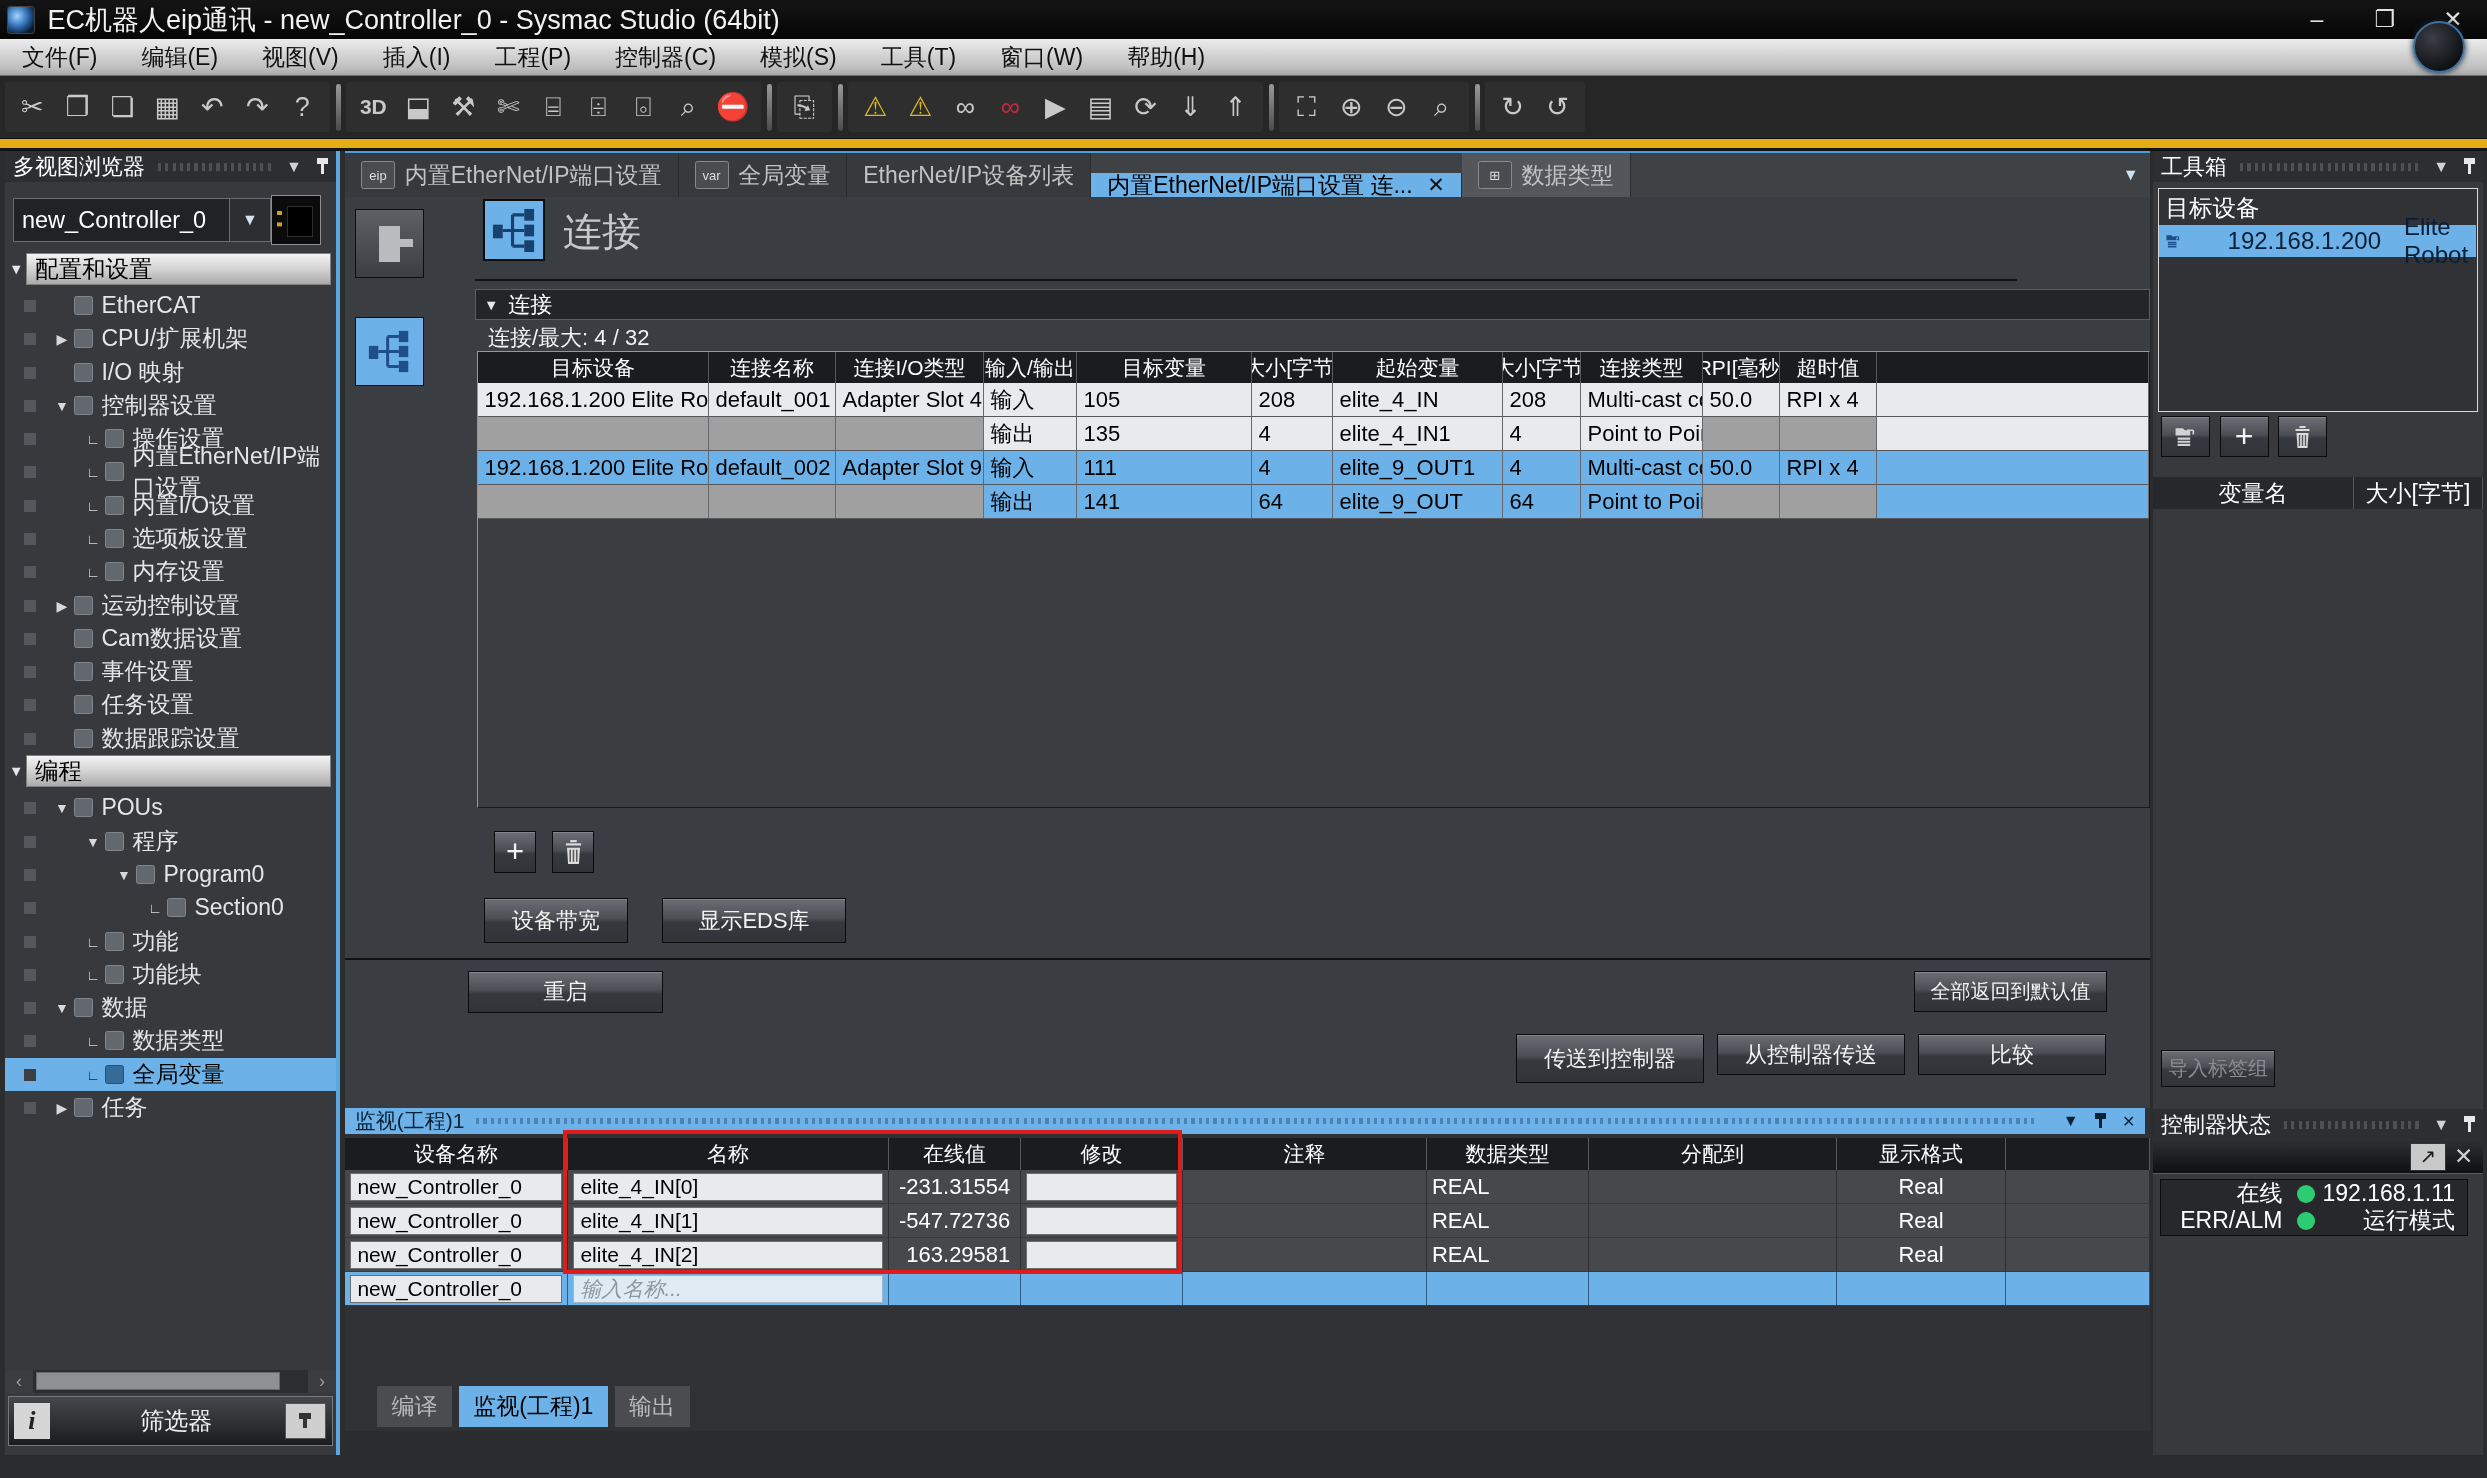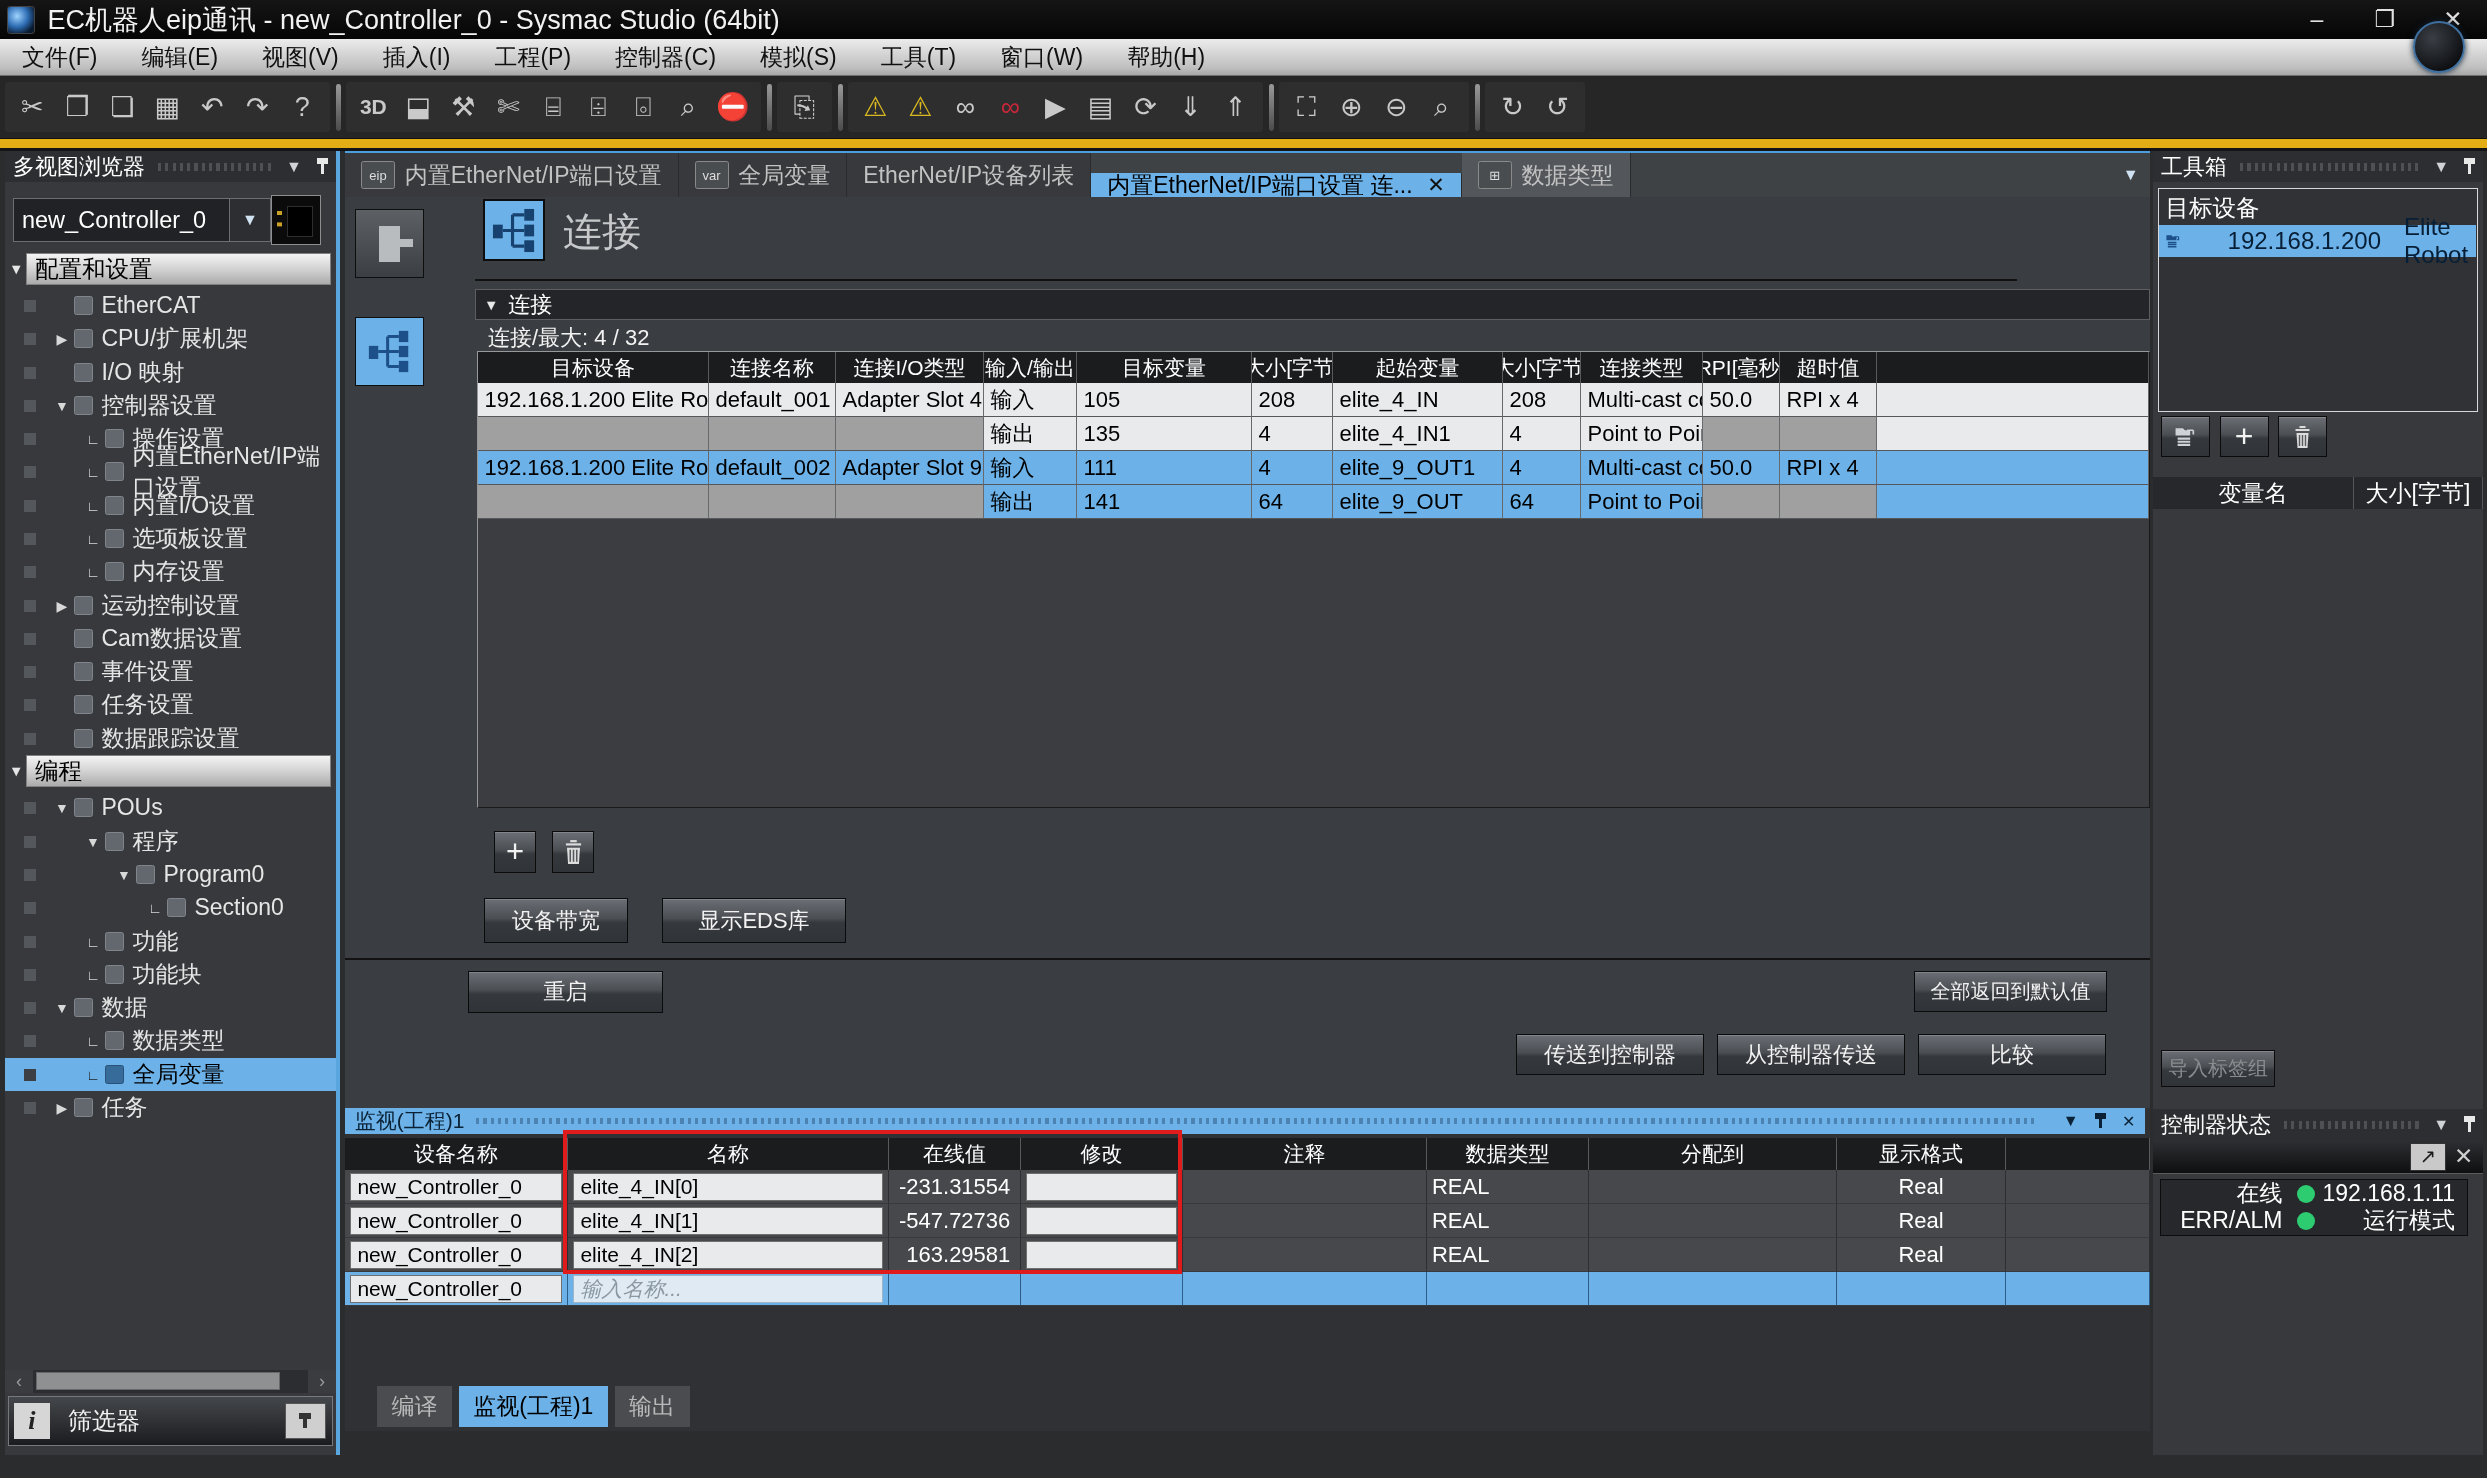--- a/index.html
+++ b/index.html
@@ -81,21 +81,21 @@
   .ind1 { padding-left:45px; } .ind2 { padding-left:76px; } .ind3 { padding-left:107px; } .ind4 { padding-left:138px; }
   .hscroll { position:absolute; left:0; top:1219px; width:331px; height:23px; display:flex; }
   .hscroll .arrbox { width:28px; height:23px; color:#9a9a9a; font-size:18px; display:flex; align-items:center; justify-content:center; background:#3a3c3f; }
   .hscroll .track { flex:1; background:#2c2d30; position:relative; }
   .hscroll .thumb { position:absolute; left:3.2px; top:2.4px; width:244px; height:18px; background:#8f9092; border:0.8px solid #66686a; }
   .filterbar { position:absolute; left:3.2px; top:1245px; width:325px; height:50px;
     background:linear-gradient(#44474b,#1b1c1f); border:1.6px solid #77797c; display:flex; align-items:center; }
   .infoico { width:36px; height:36px; margin-left:4.9px; background:#d6d6d6; color:#222;
     font-family:"Liberation Serif","DejaVu Serif",serif; font-weight:bold; font-style:italic; font-size:26px;
     display:flex; align-items:center; justify-content:center; }
-  .filterbar .lbl { color:#f0f0f0; font-size:24px; margin-left:18px; flex:1; }
+  .filterbar .lbl { color:#f0f0f0; font-size:24px; margin-left:18px; flex:1;text-align:center; }
   .filterbar .pinbox { width:41px; height:36px; margin-right:6.5px; background:#cfcfcf; border:0.8px solid #555;
     display:flex; align-items:center; justify-content:center; }
   .filterbar .pinbox .pin::before, .filterbar .pinbox .pin::after { background:#333; }
 
   
   .main { left:345px; top:151px; width:1805px; height:959px; background:#3a3d41; }
   .tabstrip { position:absolute; left:0; top:0; width:1805px; height:46px; background:#3f4245;
     border-top:2.4px solid #4c9fdf; display:flex; }
   .tab { display:flex; align-items:center; padding:0 16px; font-size:23px; color:#c2c2c2;
     background:#37393c; border-right:1.6px solid #2a2b2d; }
@@ -604,21 +604,21 @@
         <path d="M4 8 H16 L15 23 H5 Z" fill="#dcdcdc"></path>
           <path d="M7 10 V21 M10 10 V21 M13 10 V21" stroke="#55585c" stroke-width="1.4"></path>
       </svg>
     </div>
     <div class="btn abs" style="left:139px; top:747px; width:144px; height:45px;">设备带宽</div>
     <div class="btn abs" style="left:317px; top:747px; width:184px; height:45px;">显示EDS库</div>
 
     <div class="abs" style="left:0; top:807px; width:1805px; height:2.4px; background:#121212;"></div>
     <div class="btn abs" style="left:123px; top:820px; width:195px; height:42px;">重启</div>
     <div class="btn abs" style="left:1569px; top:820px; width:193px; height:41px; font-size:20px;">全部返回到默认值</div>
-    <div class="btn abs" style="left:1171px; top:883px; width:188px; height:41px;">传送到控制器</div>
+    <div class="btn abs" style="left:1171px; top:883px; width:188px; height:49px;">传送到控制器</div>
     <div class="btn abs" style="left:1372px; top:883px; width:188px; height:41px;">从控制器传送</div>
     <div class="btn abs" style="left:1573px; top:883px; width:188px; height:41px;">比较</div>
   </div>
 
   <div class="abs watch">
     <div class="wtitle">
       <span>监视(工程)1</span>
       <span class="dots"></span>
       <span class="ic">▼</span>
       <span class="pin ic"></span>

